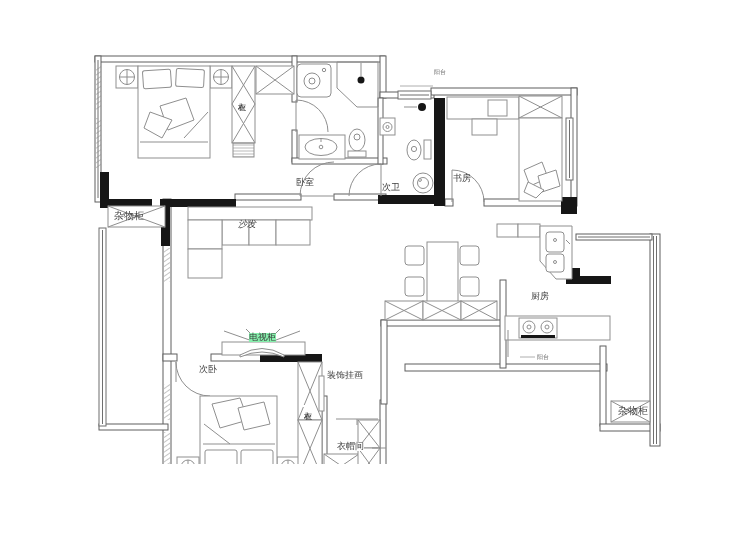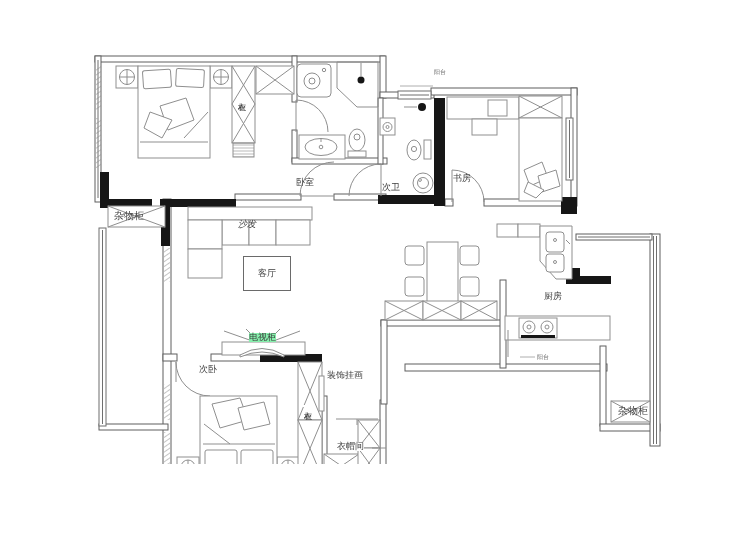--- a/index.html
+++ b/index.html
@@ -361,23 +361,22 @@
   <g stroke="#9a9a9a" stroke-width="0.8">
     <line x1="400" y1="86" x2="433" y2="86"></line>
     <line x1="520" y1="357" x2="535" y2="357"></line>
   </g>
 </svg>
 
 <div class="lbl" style="left:296px;top:178px;">卧室</div>
 <div class="lbl" style="left:382px;top:183px;">次卫</div>
 <div class="lbl" style="left:453px;top:174px;">书房</div>
 <div class="lbl" style="left:238px;top:220px;font-style:italic;">沙发</div>
-<div class="box-label" style="left:243px;top:256px;width:46px;height:33px;">客厅</div>
 <div class="lbl" style="left:249px;top:333px;background:#86efac;">电视柜</div>
-<div class="lbl" style="left:544px;top:292px;">厨房</div>
+<div class="lbl" style="left:531px;top:292px;">厨房</div>
 <div class="lbl" style="left:178px;top:365px;margin-left:21px;">次卧</div>
 <div class="lbl v" style="left:237px;top:96px;font-size:8px;">衣柜</div>
 <div class="lbl v" style="left:303px;top:405px;font-size:8px;">衣柜</div>
 <div class="lbl" style="left:327px;top:371px;">装饰挂画</div>
 <div class="lbl" style="left:337px;top:442px;background:#fff;">衣帽间</div>
 <div class="lbl small" style="left:114px;top:211px;">杂物柜</div>
 <div class="lbl small" style="left:618px;top:406px;">杂物柜</div>
 <div class="lbl tiny" style="left:434px;top:69px;">阳台</div>
 <div class="lbl tiny" style="left:537px;top:354px;">阳台</div>
 

